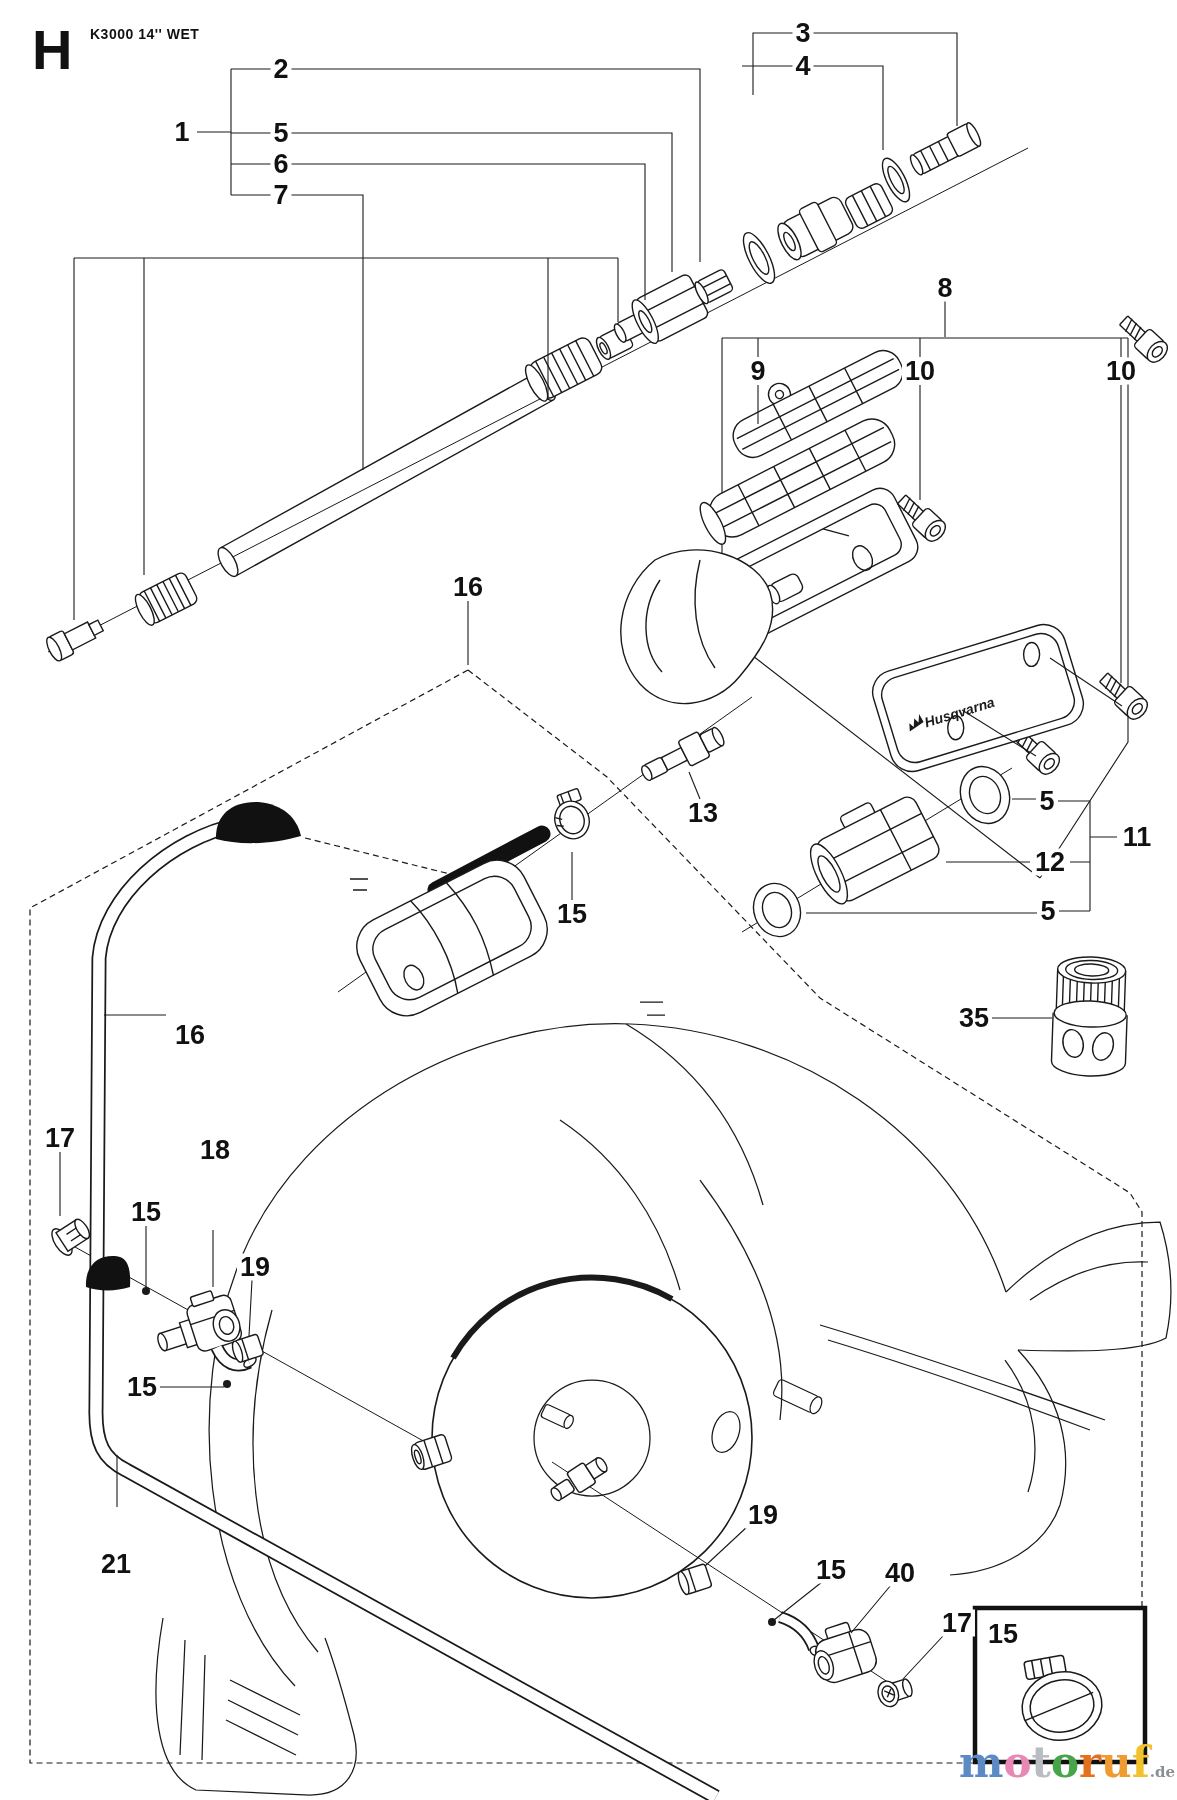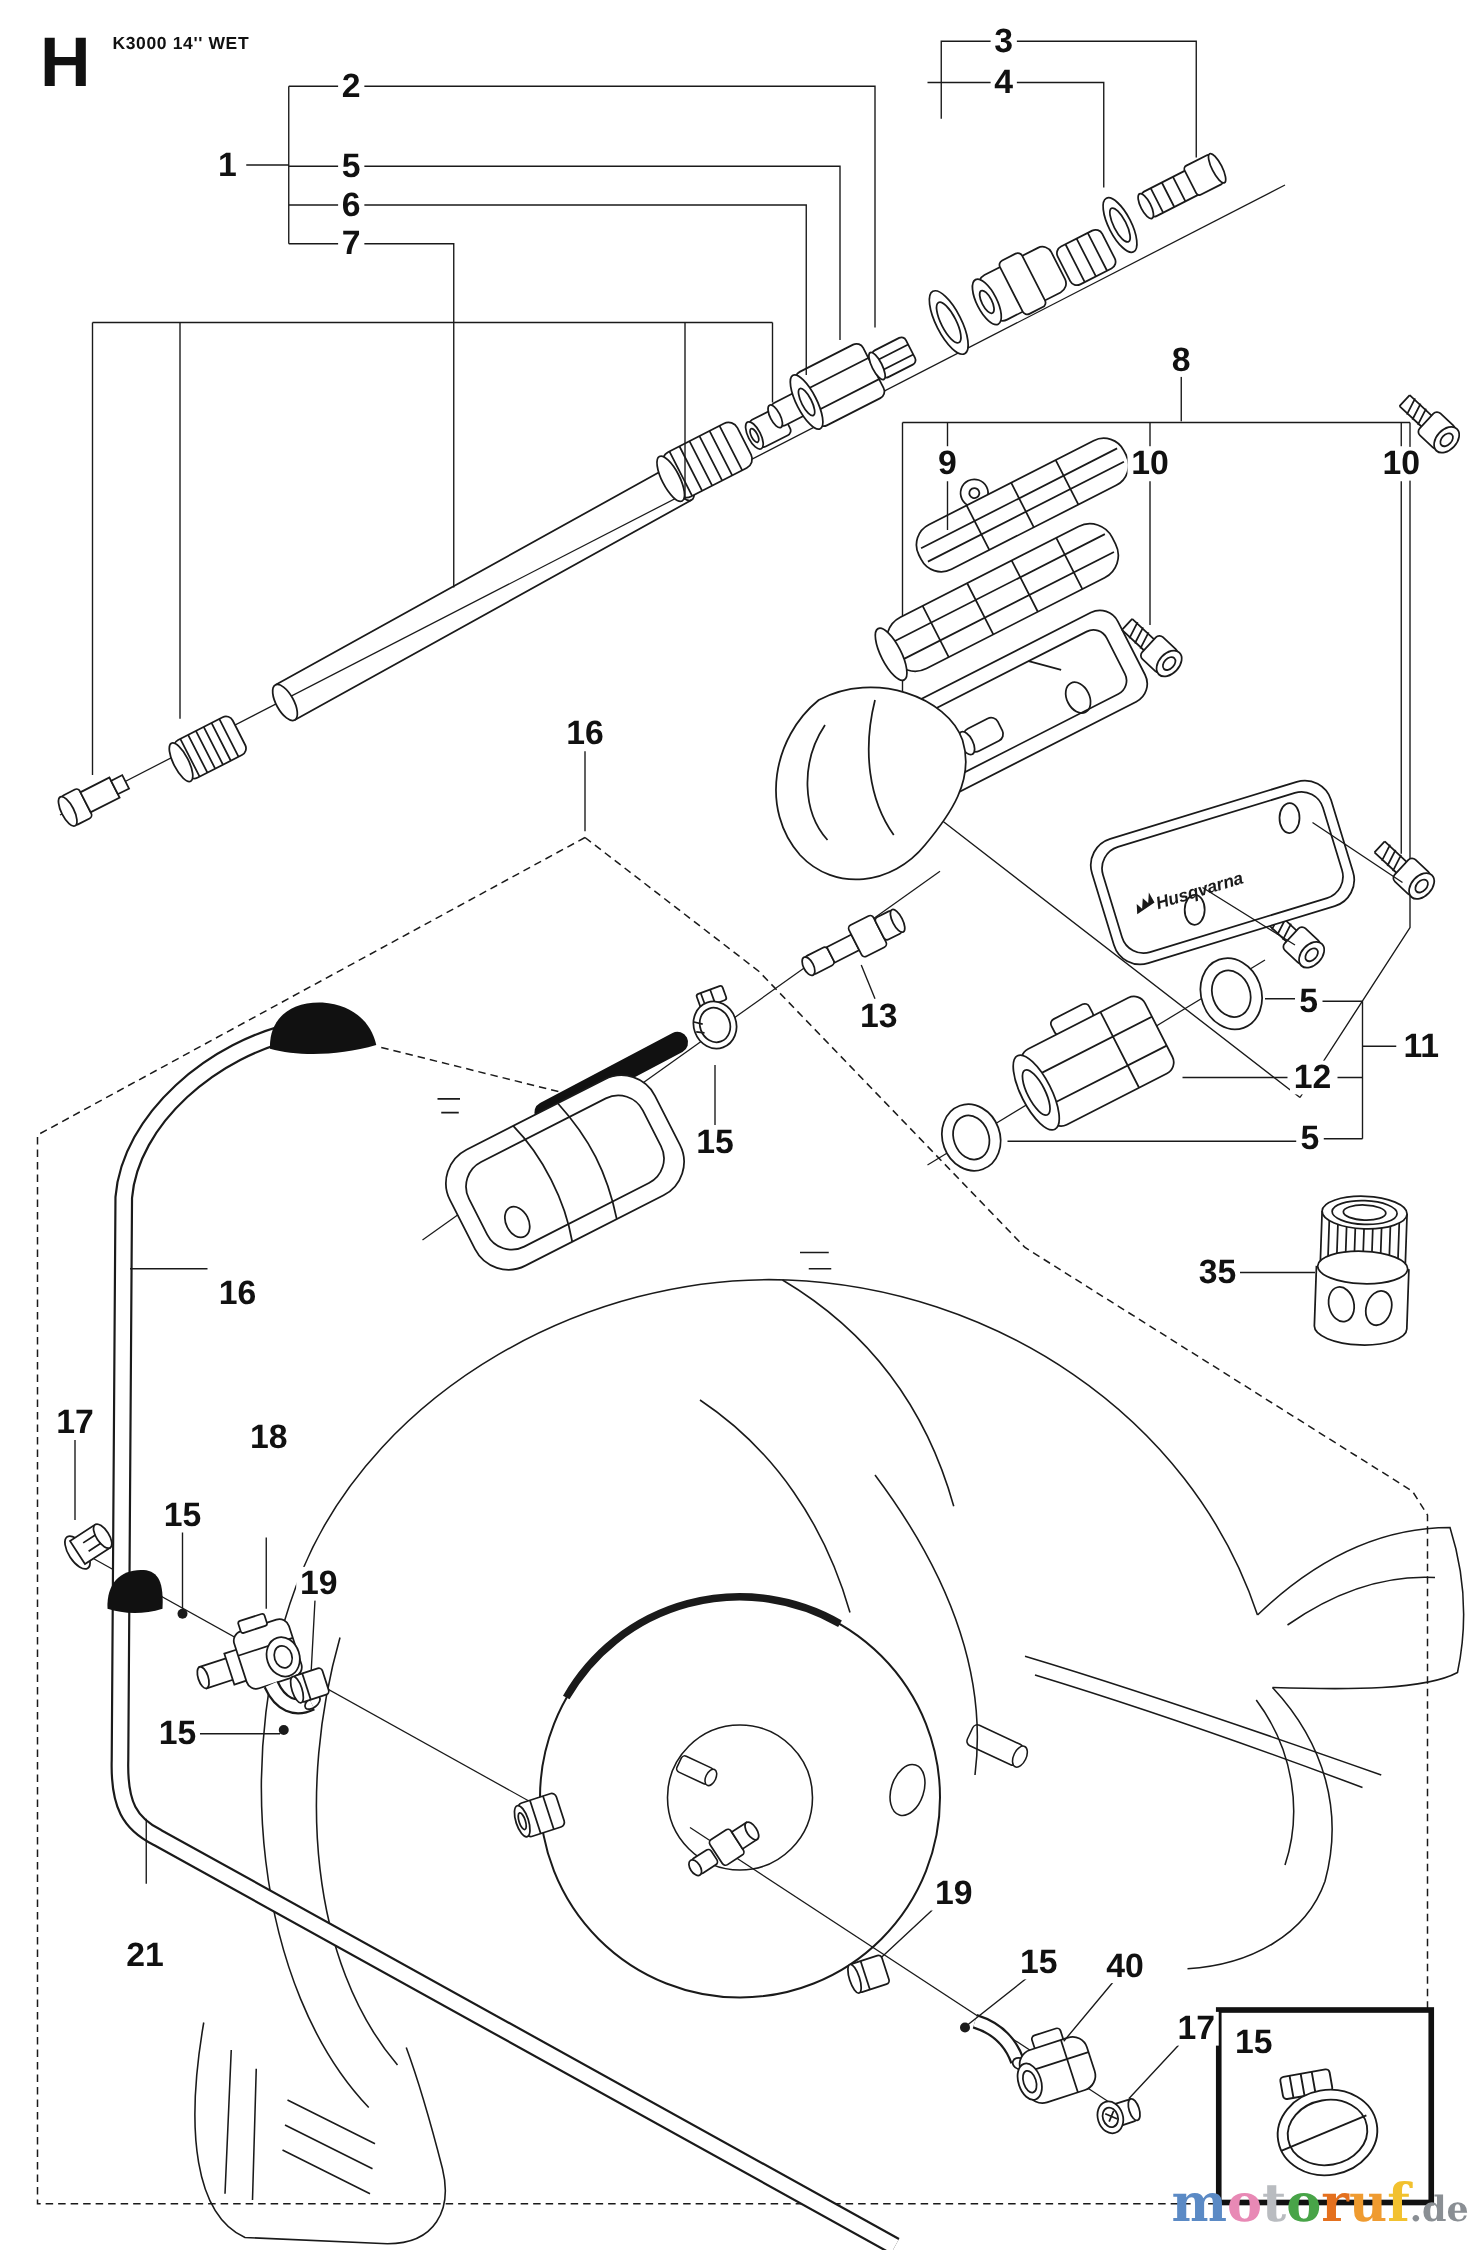--- a/index.html
+++ b/index.html
@@ -6,21 +6,21 @@
   .stage{position:relative;width:1177px;height:1800px;background:#fff;overflow:hidden;
          font-family:"Liberation Sans",sans-serif;color:#111;}
   .stage svg{position:absolute;left:0;top:0;}
   .page-letter{position:absolute;left:32px;top:22px;font-size:56px;font-weight:bold;line-height:1;}
   .page-title{position:absolute;left:90px;top:26px;font-size:14px;font-weight:bold;letter-spacing:.5px;}
   .callout{position:absolute;transform:translate(-50%,-50%);font-size:27px;font-weight:bold;
            line-height:1;background:#fff;padding:0 3px;white-space:nowrap;}
   .watermark{position:absolute;right:2px;top:1742px;width:100%;text-align:right;white-space:nowrap;
              font-family:"DejaVu Serif",serif;font-weight:bold;font-size:42px;line-height:1;}
   .wm-letter{display:inline-block;}
-  .wm-tld{font-size:28px;font-weight:bold;}
+  .wm-tld{font-size:15px;font-weight:bold;}
 </style>
 </head>
 <body>
 
 <div class="stage">
 
 <svg width="1177" height="1800" viewBox="0 0 1177 1800">
 
   <defs>
     <g id="screw">

